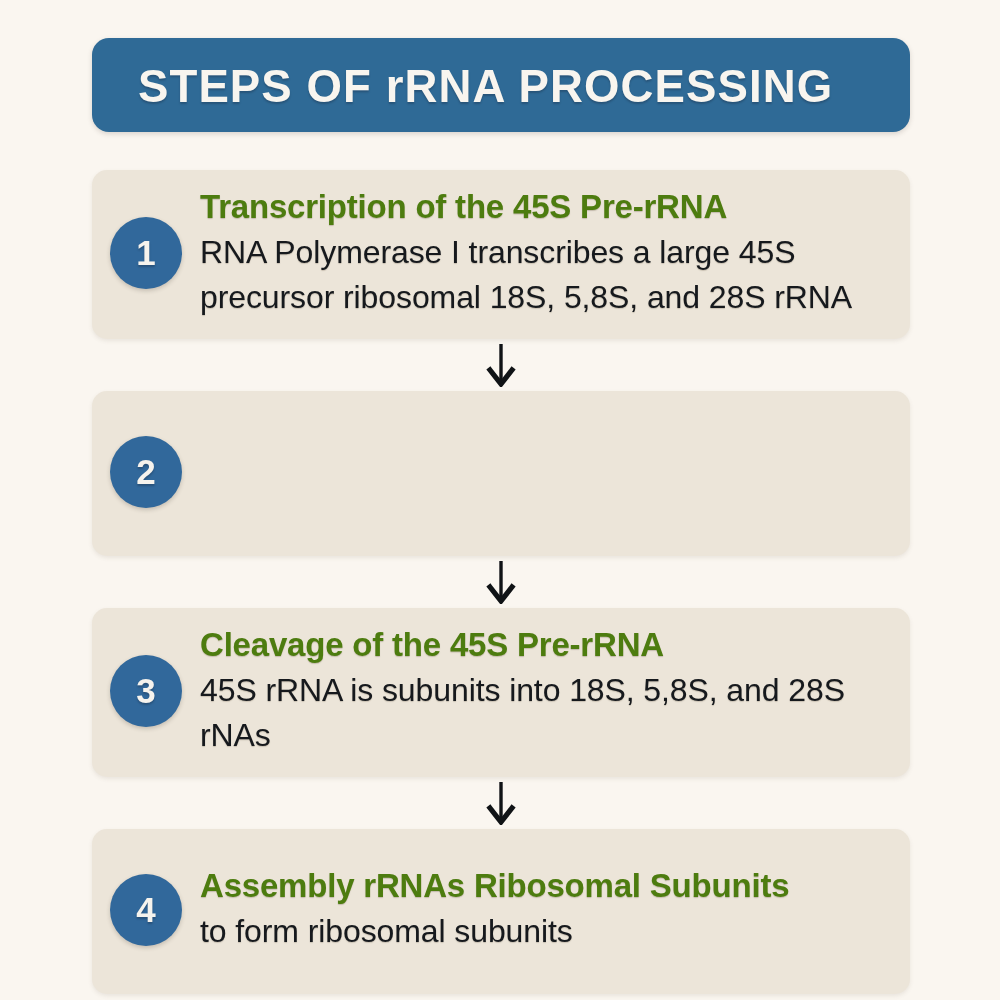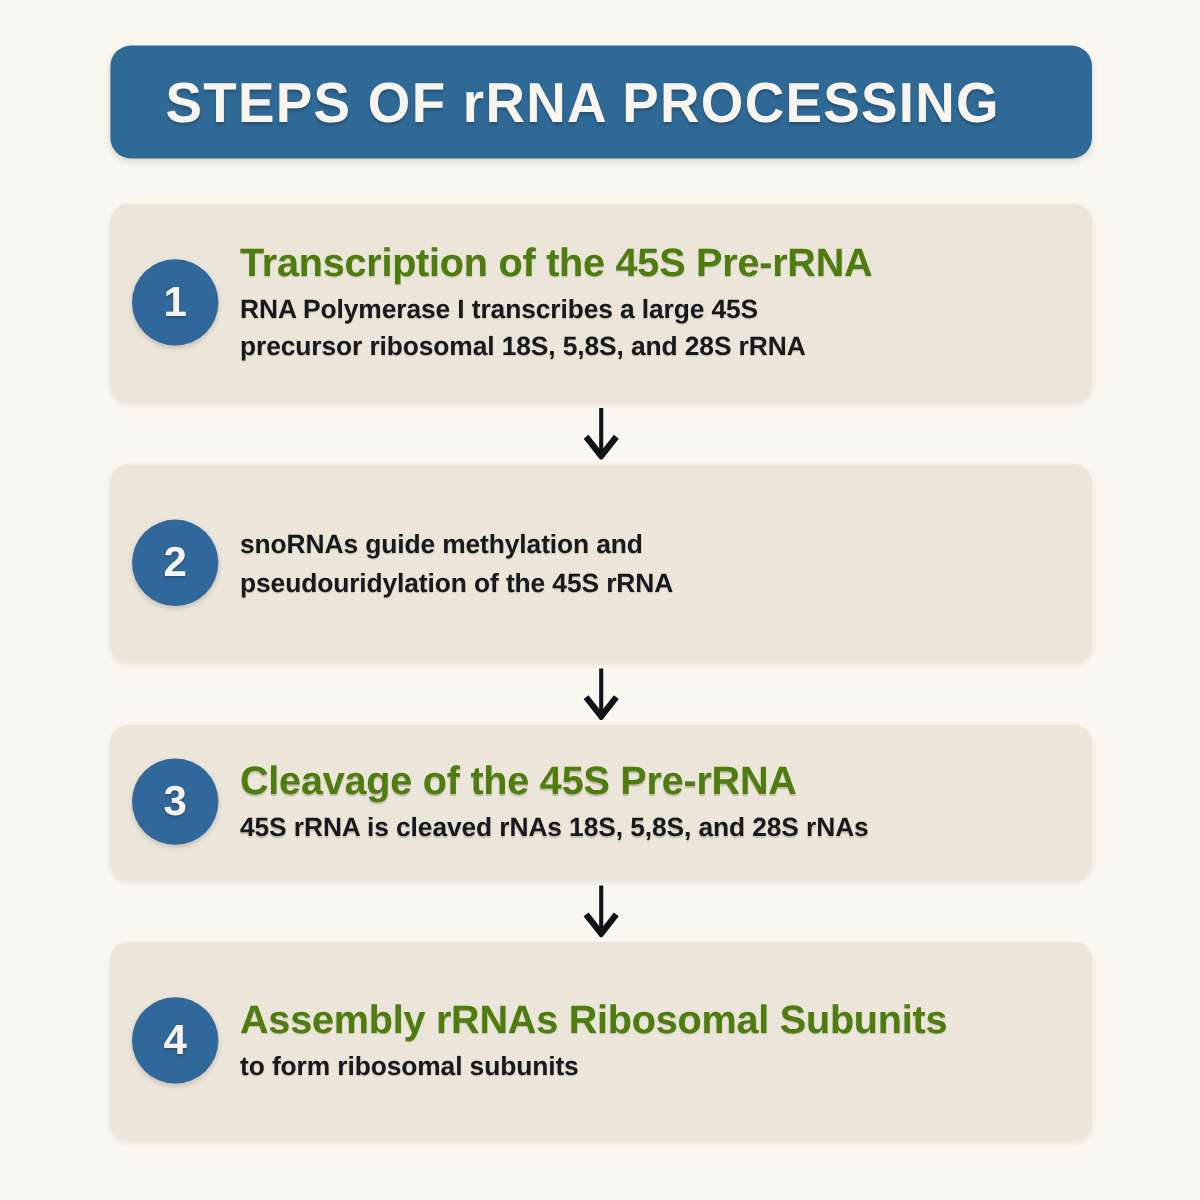--- a/index.html
+++ b/index.html
@@ -88,22 +88,22 @@
   .step-heading {
     font-size: 33px;
     font-weight: bold;
     color: #4d7c0f;
     line-height: 1.18;
     letter-spacing: -0.2px;
     margin-bottom: 3px;
     text-shadow: 0 1px 1px rgba(120,105,85,0.35);
   }
   .step-desc {
-    font-size: 22px;
-    font-weight: bold;
+    font-size: 32px;
+    font-weight: normal;
     color: #16191d;
     line-height: 1.42;
     letter-spacing: -0.1px;
     text-shadow: 0 1px 1px rgba(120,105,85,0.30);
   }
   .step-desc .line { display: block; }
 
   
   .connector {
     height: 52px;
@@ -140,42 +140,38 @@
         <svg width="30" height="44" viewBox="0 0 30 44" aria-hidden="true">
           <line x1="15" y1="1" x2="15" y2="37" stroke="#101316" stroke-width="3.4"></line>
           <polyline points="4,27 15,41 26,27" fill="none" stroke="#101316" stroke-width="5.2" stroke-linecap="square" stroke-linejoin="miter"></polyline>
         </svg>
       </span>
     </div>
 
     <div class="step-card tall">
       <div class="badge">2</div>
       <div class="step-body">
-        <div class="step-desc">
-          <span class="line">snoRNAs guide methylation and</span>
-          <span class="line">pseudouridylation of the 45S rRNA</span>
-        </div>
       </div>
     </div>
 
     <div class="connector">
       <span>
         <svg width="30" height="44" viewBox="0 0 30 44" aria-hidden="true">
           <line x1="15" y1="1" x2="15" y2="37" stroke="#101316" stroke-width="3.4"></line>
           <polyline points="4,27 15,41 26,27" fill="none" stroke="#101316" stroke-width="5.2" stroke-linecap="square" stroke-linejoin="miter"></polyline>
         </svg>
       </span>
     </div>
 
     <div class="step-card short">
       <div class="badge">3</div>
       <div class="step-body">
         <div class="step-heading">Cleavage of the 45S Pre-rRNA</div>
         <div class="step-desc">
-          <span class="line">45S rRNA is cleaved rNAs 18S, 5,8S, and 28S rNAs</span>
+          <span class="line">45S rRNA is subunits into 18S, 5,8S, and 28S rNAs</span>
         </div>
       </div>
     </div>
 
     <div class="connector">
       <span>
         <svg width="30" height="44" viewBox="0 0 30 44" aria-hidden="true">
           <line x1="15" y1="1" x2="15" y2="37" stroke="#101316" stroke-width="3.4"></line>
           <polyline points="4,27 15,41 26,27" fill="none" stroke="#101316" stroke-width="5.2" stroke-linecap="square" stroke-linejoin="miter"></polyline>
         </svg>

